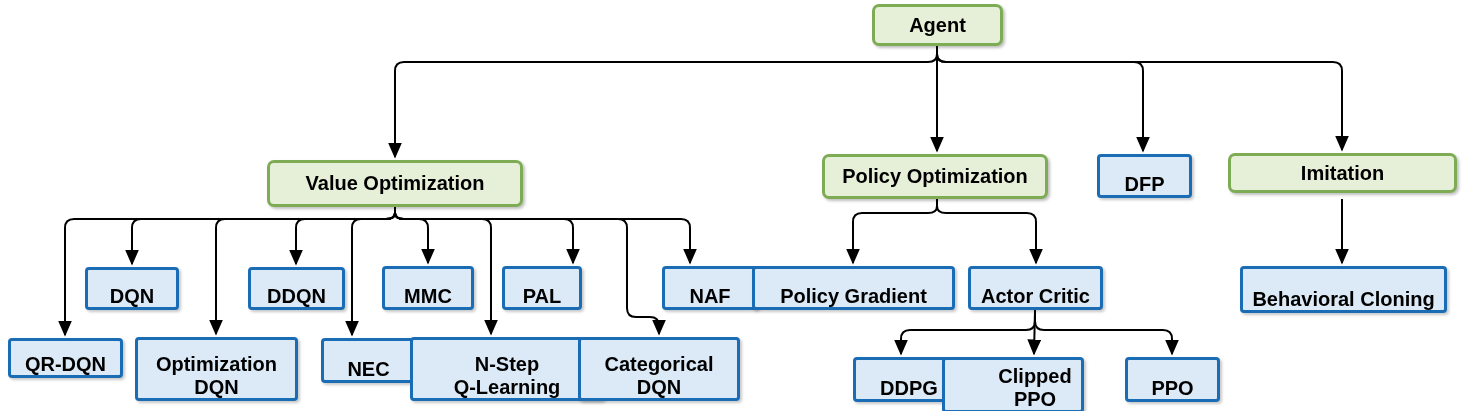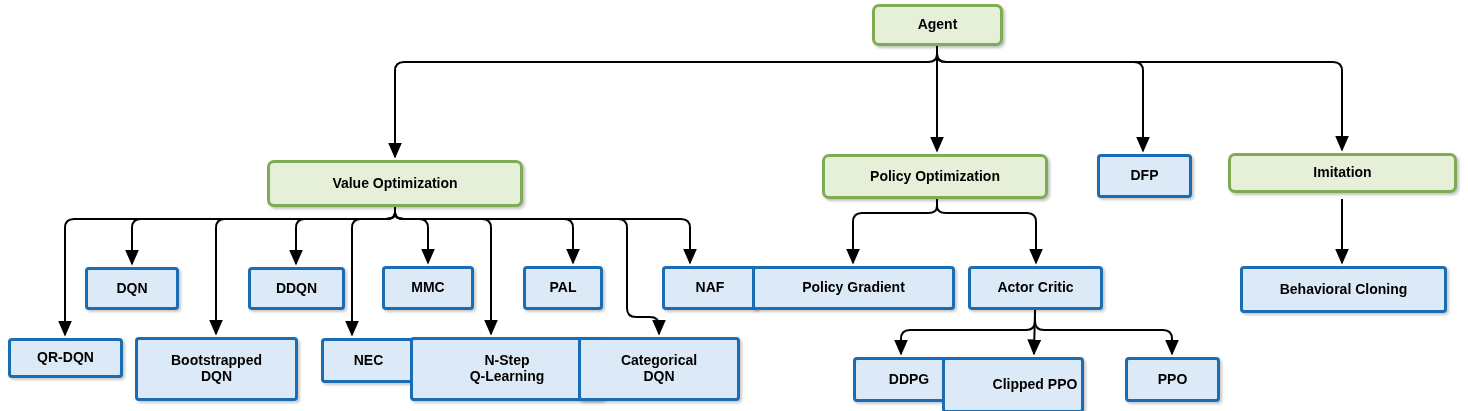--- a/index.html
+++ b/index.html
@@ -22,36 +22,37 @@
     pointer-events: none;
   }
   .node {
     position: absolute;
     box-sizing: border-box;
     display: flex;
     align-items: center;
     justify-content: center;
     text-align: center;
     font-weight: 700;
-    font-size: 14px;
+    font-size: 20px;
     line-height: 1.12;
     color: #000000;
     white-space: pre-line;
   }
   .node.green {
     background: #e6f0d9;
     border: 3px solid #7dac55;
     border-radius: 7px;
     box-shadow: 2px 2px 3px rgba(0,0,0,0.25);
   }
   .node.blue {
     background: #dce9f6;
     border: 3px solid #1a6cb4;
     border-radius: 4px;
     box-shadow: 2px 2px 3px rgba(0,0,0,0.22);
+    align-items: flex-end;
   }
   .edge {
     fill: none;
     stroke: #000000;
     stroke-width: 2;
     stroke-linejoin: round;
     stroke-linecap: butt;
   }
 </style>
 </head>
@@ -89,24 +90,24 @@
   </svg>
   <div id="nodes">
       <div class="node green" style="left: 872px; top: 4px; width: 131px; height: 42px;"><span>Agent</span></div>
       <div class="node green" style="left: 267px; top: 160px; width: 256px; height: 47px;"><span>Value Optimization</span></div>
       <div class="node green" style="left: 822px; top: 154px; width: 226px; height: 45px;"><span>Policy Optimization</span></div>
       <div class="node blue" style="left: 1097px; top: 154px; width: 95px; height: 44px;"><span>DFP</span></div>
       <div class="node green" style="left: 1228px; top: 153px; width: 229px; height: 40px;"><span>Imitation</span></div>
       <div class="node blue" style="left: 85px; top: 267px; width: 94px; height: 43px;"><span>DQN</span></div>
       <div class="node blue" style="left: 248px; top: 267px; width: 97px; height: 43px;"><span>DDQN</span></div>
       <div class="node blue" style="left: 382px; top: 266px; width: 92px; height: 44px;"><span>MMC</span></div>
-      <div class="node blue" style="left: 523px; top: 266px; width: 80px; height: 44px;"><span>PAL</span></div>
+      <div class="node blue" style="left: 502px; top: 266px; width: 80px; height: 44px;"><span>PAL</span></div>
       <div class="node blue" style="left: 642px; top: 266px; width: 96px; height: 44px; margin-left: 20px;"><span>NAF</span></div>
       <div class="node blue" style="left: 8px; top: 338px; width: 115px; height: 40px;"><span>QR-DQN</span></div>
-      <div class="node blue" style="left: 135px; top: 337px; width: 163px; height: 64px;"><span>Bootstrapped
+      <div class="node blue" style="left: 135px; top: 337px; width: 163px; height: 64px;"><span>Optimization
 DQN</span></div>
       <div class="node blue" style="left: 305px; top: 338px; width: 95px; height: 45px; margin-left: 16px;"><span>NEC</span></div>
       <div class="node blue" style="left: 410px; top: 337px; width: 194px; height: 64px;"><span>N-Step
 Q-Learning</span></div>
       <div class="node blue" style="left: 578px; top: 337px; width: 162px; height: 64px;"><span>Categorical
 DQN</span></div>
       <div class="node blue" style="left: 752px; top: 266px; width: 203px; height: 44px;"><span>Policy Gradient</span></div>
       <div class="node blue" style="left: 968px; top: 266px; width: 135px; height: 44px;"><span>Actor Critic</span></div>
       <div class="node blue" style="left: 853px; top: 357px; width: 112px; height: 45px;"><span>DDPG</span></div>
       <div class="node blue" style="left: 942px; top: 357px; width: 142px; height: 56px; padding-left: 44px;"><span>Clipped PPO</span></div>

